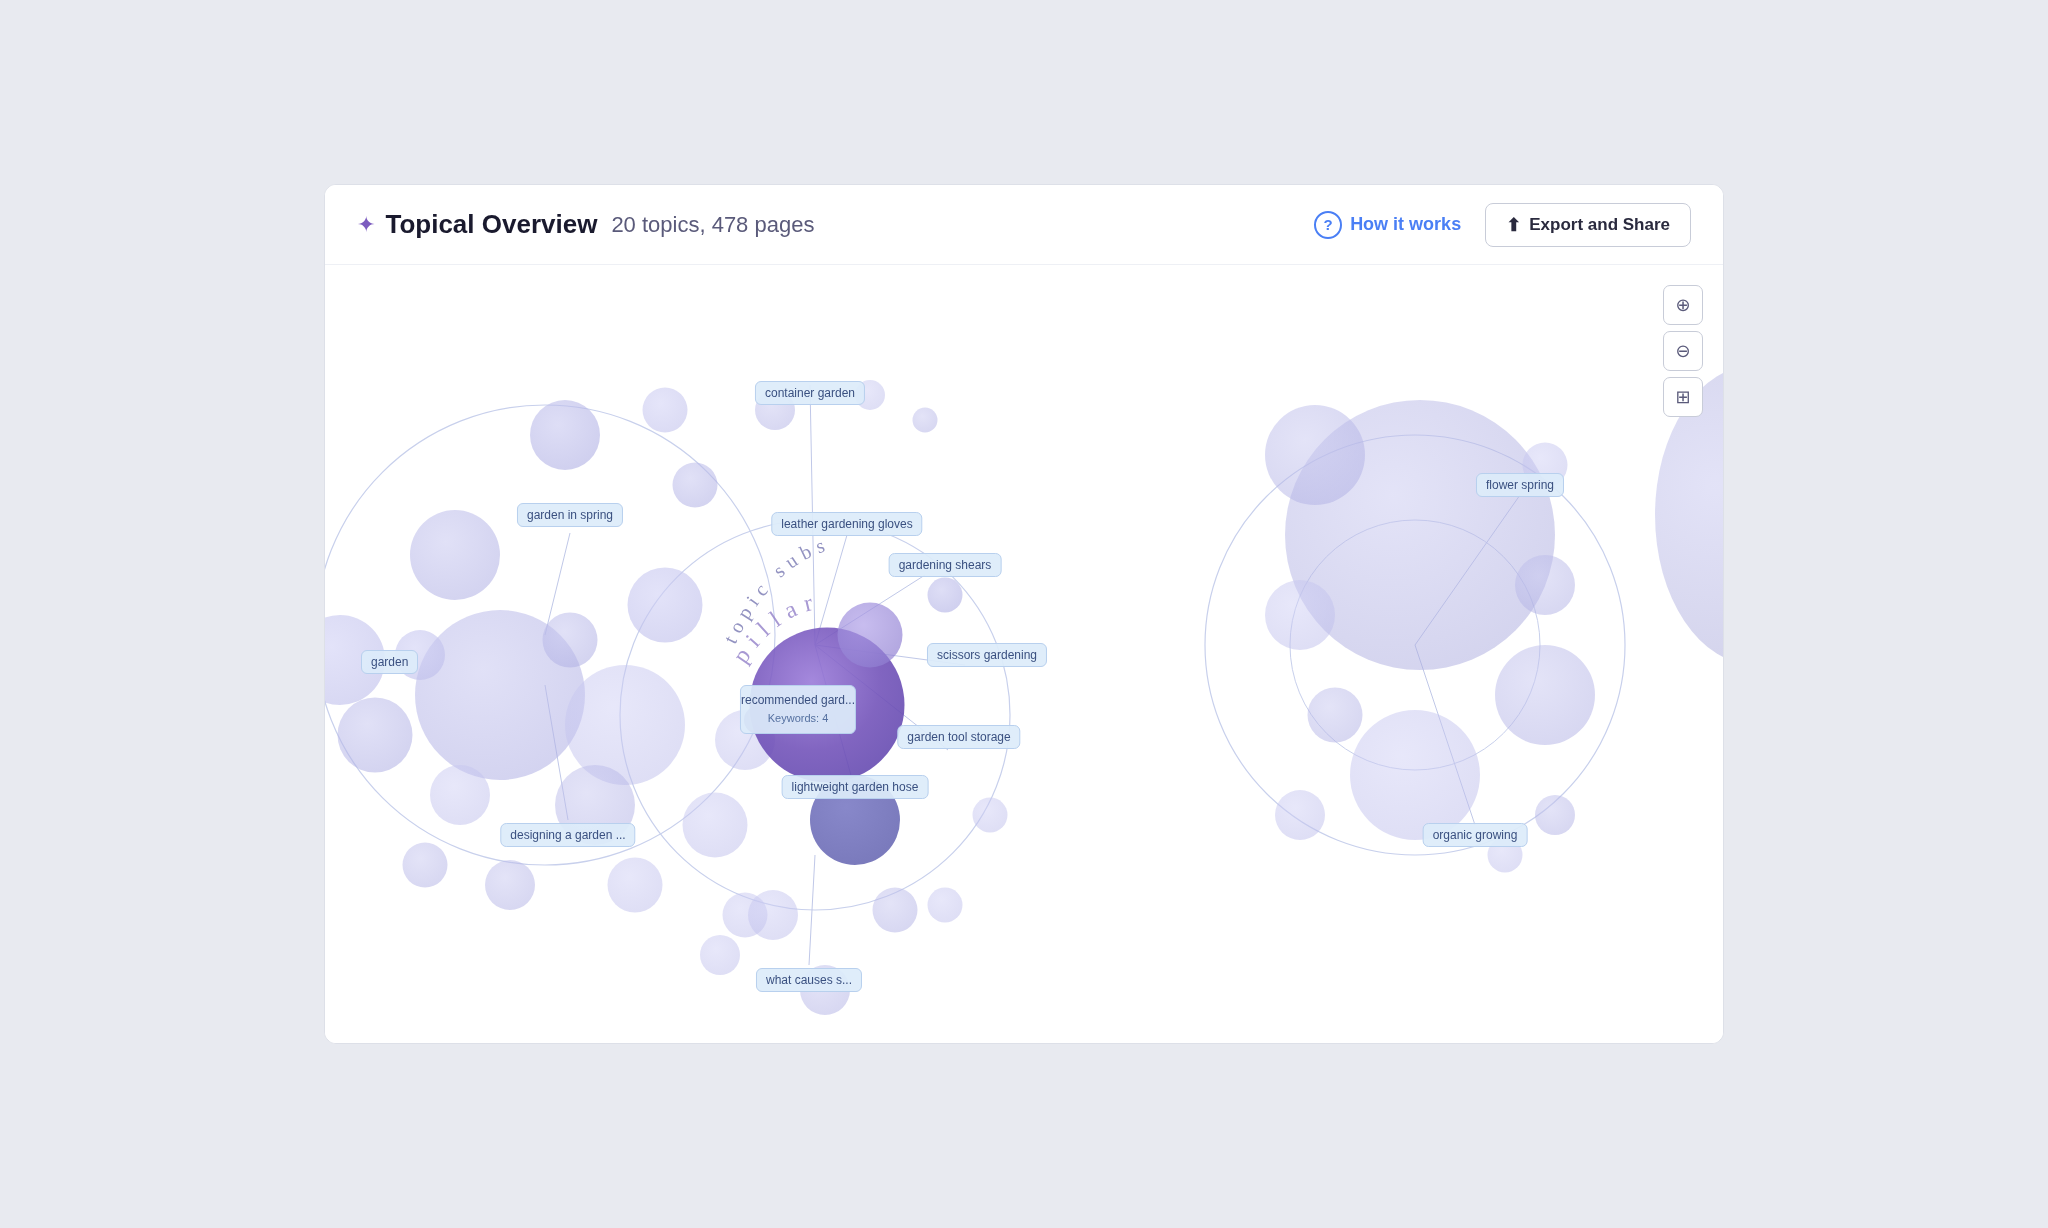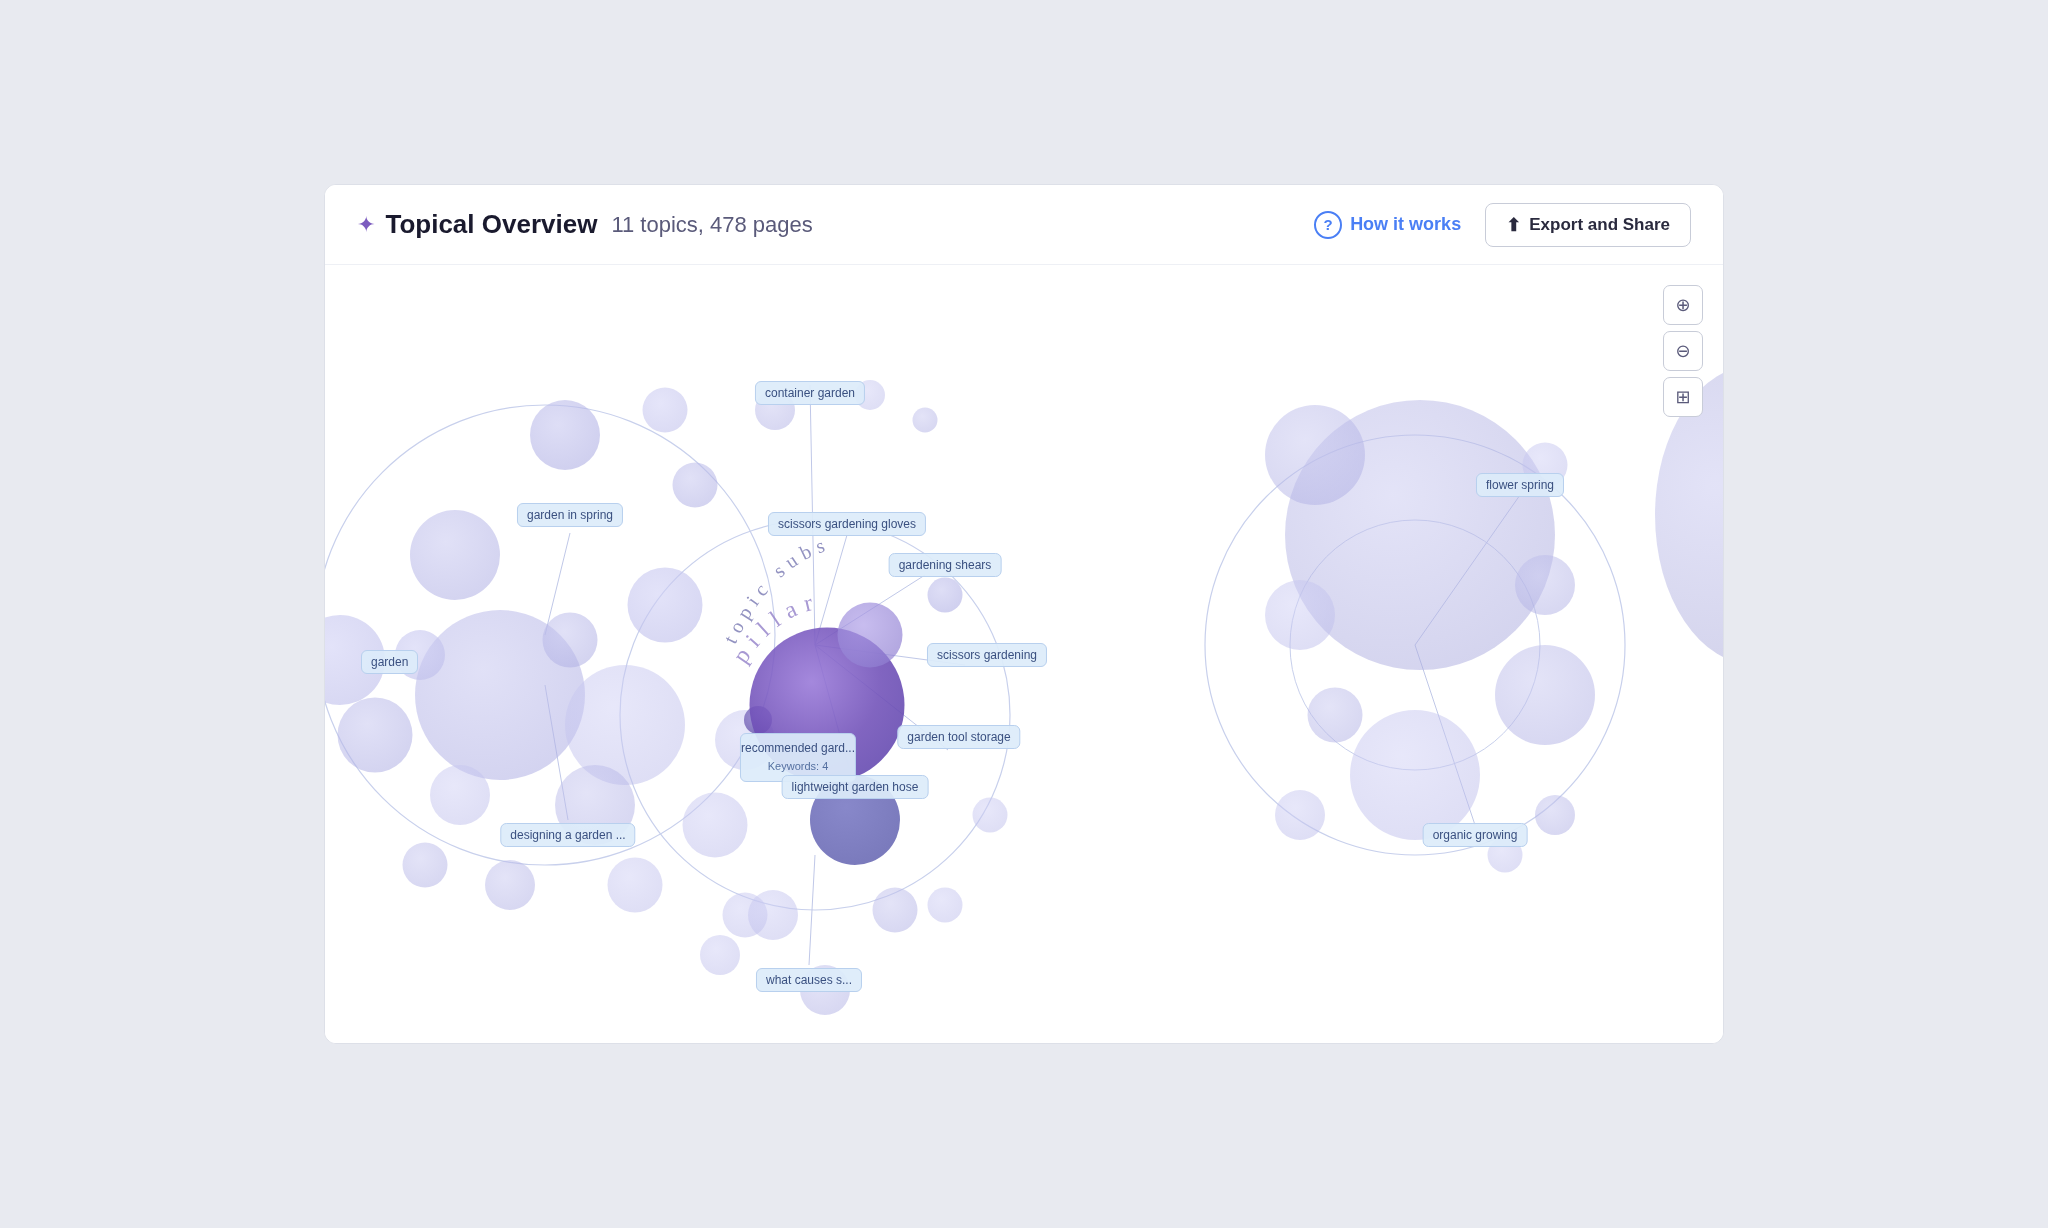--- a/index.html
+++ b/index.html
@@ -131,21 +131,20 @@
       background: rgba(220, 235, 250, 0.92);
       border: 1px solid #b8d0ee;
       border-radius: 6px;
       padding: 5px 0;
       font-size: 12px;
       color: #3a5080;
       transform: translateX(-50%);
       pointer-events: none;
       text-align: center;
       line-height: 1.6;
-      margin-top: 48px;
     }
 
     
     .curved-label-svg {
       position: absolute;
       pointer-events: none;
       overflow: visible;
     }
 
     
@@ -181,21 +180,21 @@
   </style>
 </head>
 <body>
 
 <div class="app-container">
 
   <div class="header">
     <div class="header-title-group">
       <span class="spark-icon">✦</span>
       <span class="header-title">Topical Overview</span>
-      <span class="header-subtitle">11 topics, 478 pages</span>
+      <span class="header-subtitle">20 topics, 478 pages</span>
     </div>
     <div class="header-actions">
       <button class="how-it-works-btn">
         <span class="circle-question">?</span>
         <span>How it works</span>
       </button>
       <button class="export-btn">
         <span class="upload-icon">⬆</span>
         <span>Export and Share</span>
       </button>
@@ -307,21 +306,21 @@
     <div class="node-label" style="left:36px;top:385px;transform:none;">
       <span>garden</span>
     </div>
     <div class="node-label" style="left:243px;top:558px;">
       <span>designing a garden ...</span>
     </div>
     <div class="node-label" style="left:484px;top:703px;">
       <span>what causes s...</span>
     </div>
     <div class="node-label" style="left:522px;top:247px;">
-      <span>scissors gardening gloves</span>
+      <span>leather gardening gloves</span>
     </div>
     <div class="node-label" style="left:620px;top:288px;">
       <span>gardening shears</span>
     </div>
     <div class="node-label" style="left:662px;top:378px;">
       <span>scissors gardening</span>
     </div>
     <div class="node-label-keywords" style="left:473px;top:420px;">
       <div>recommended gard...</div>
       <div style="font-size:11px;color:#5570a0;">Keywords: 4</div>

